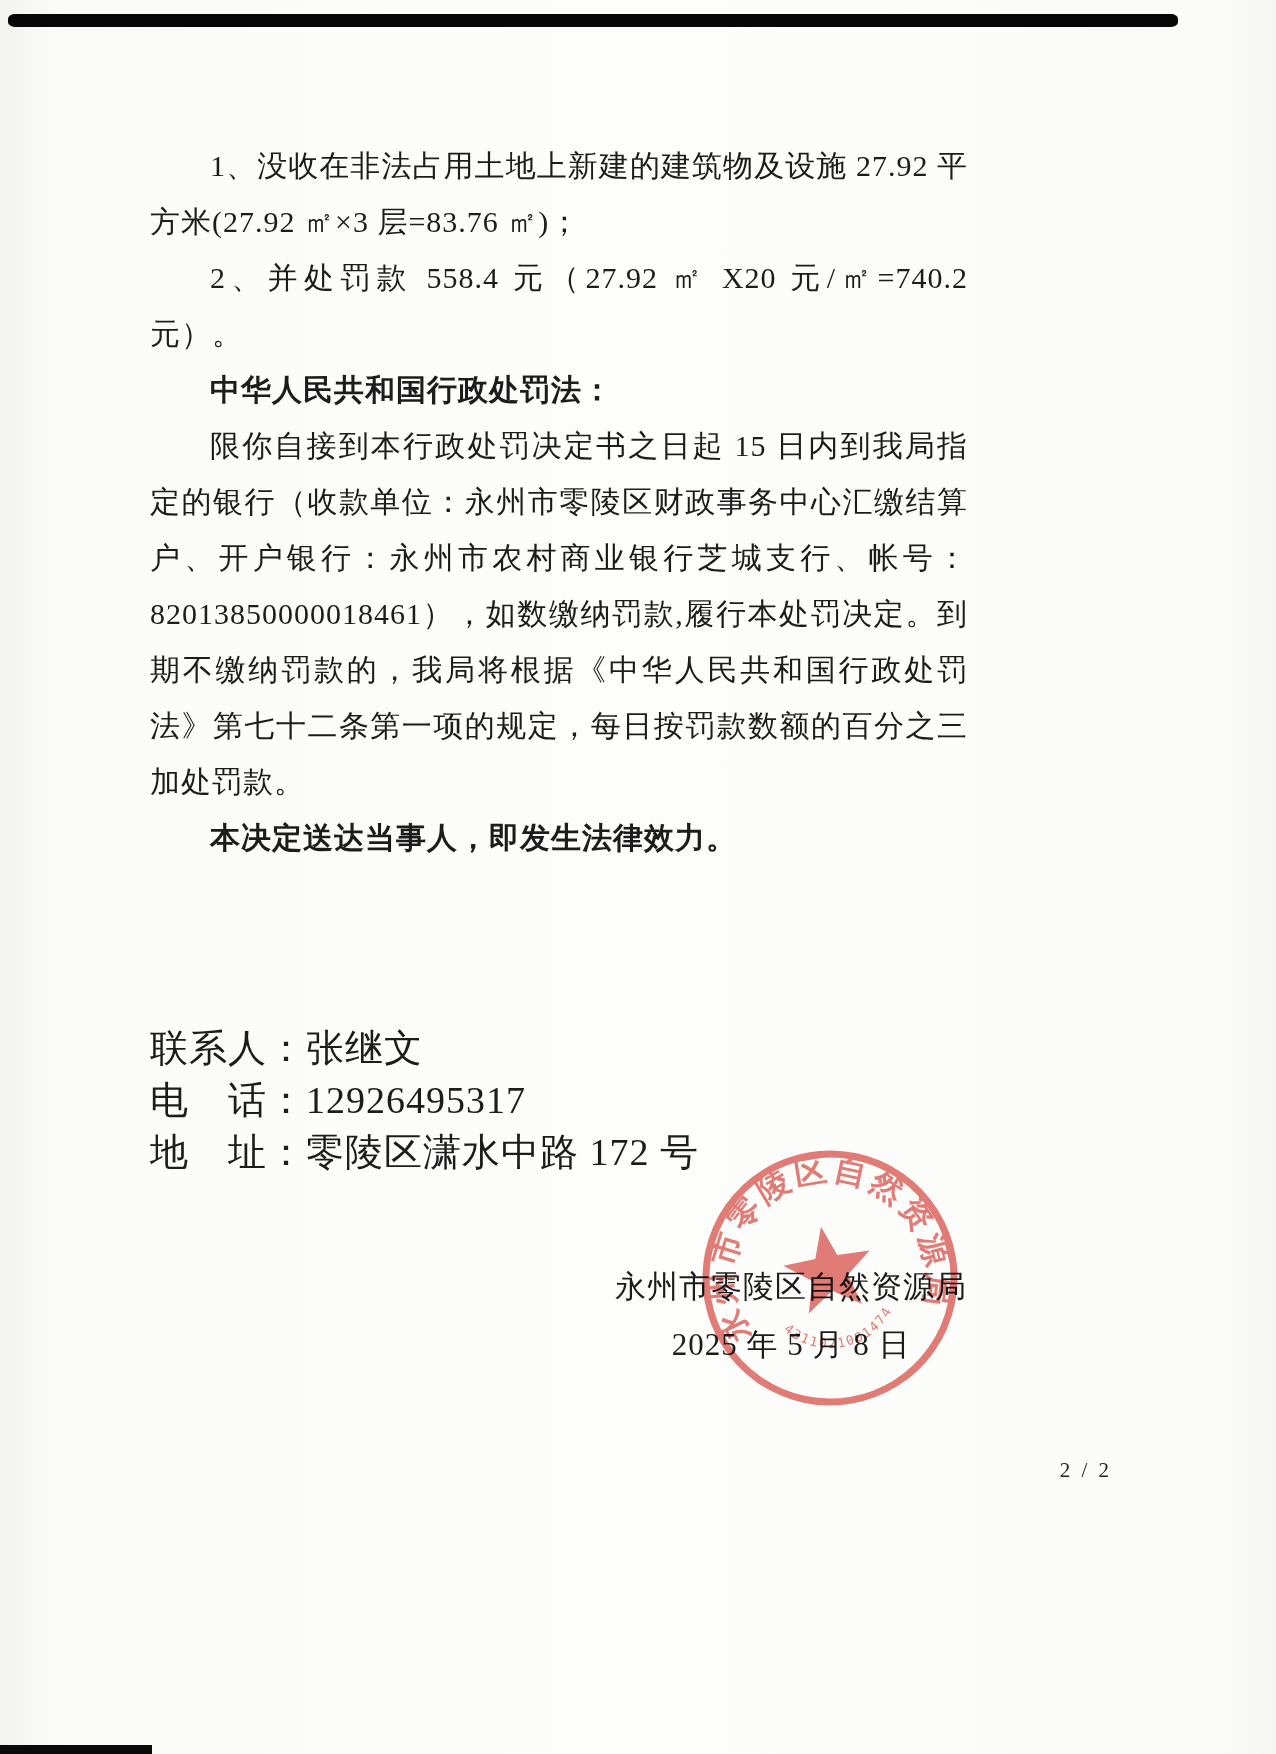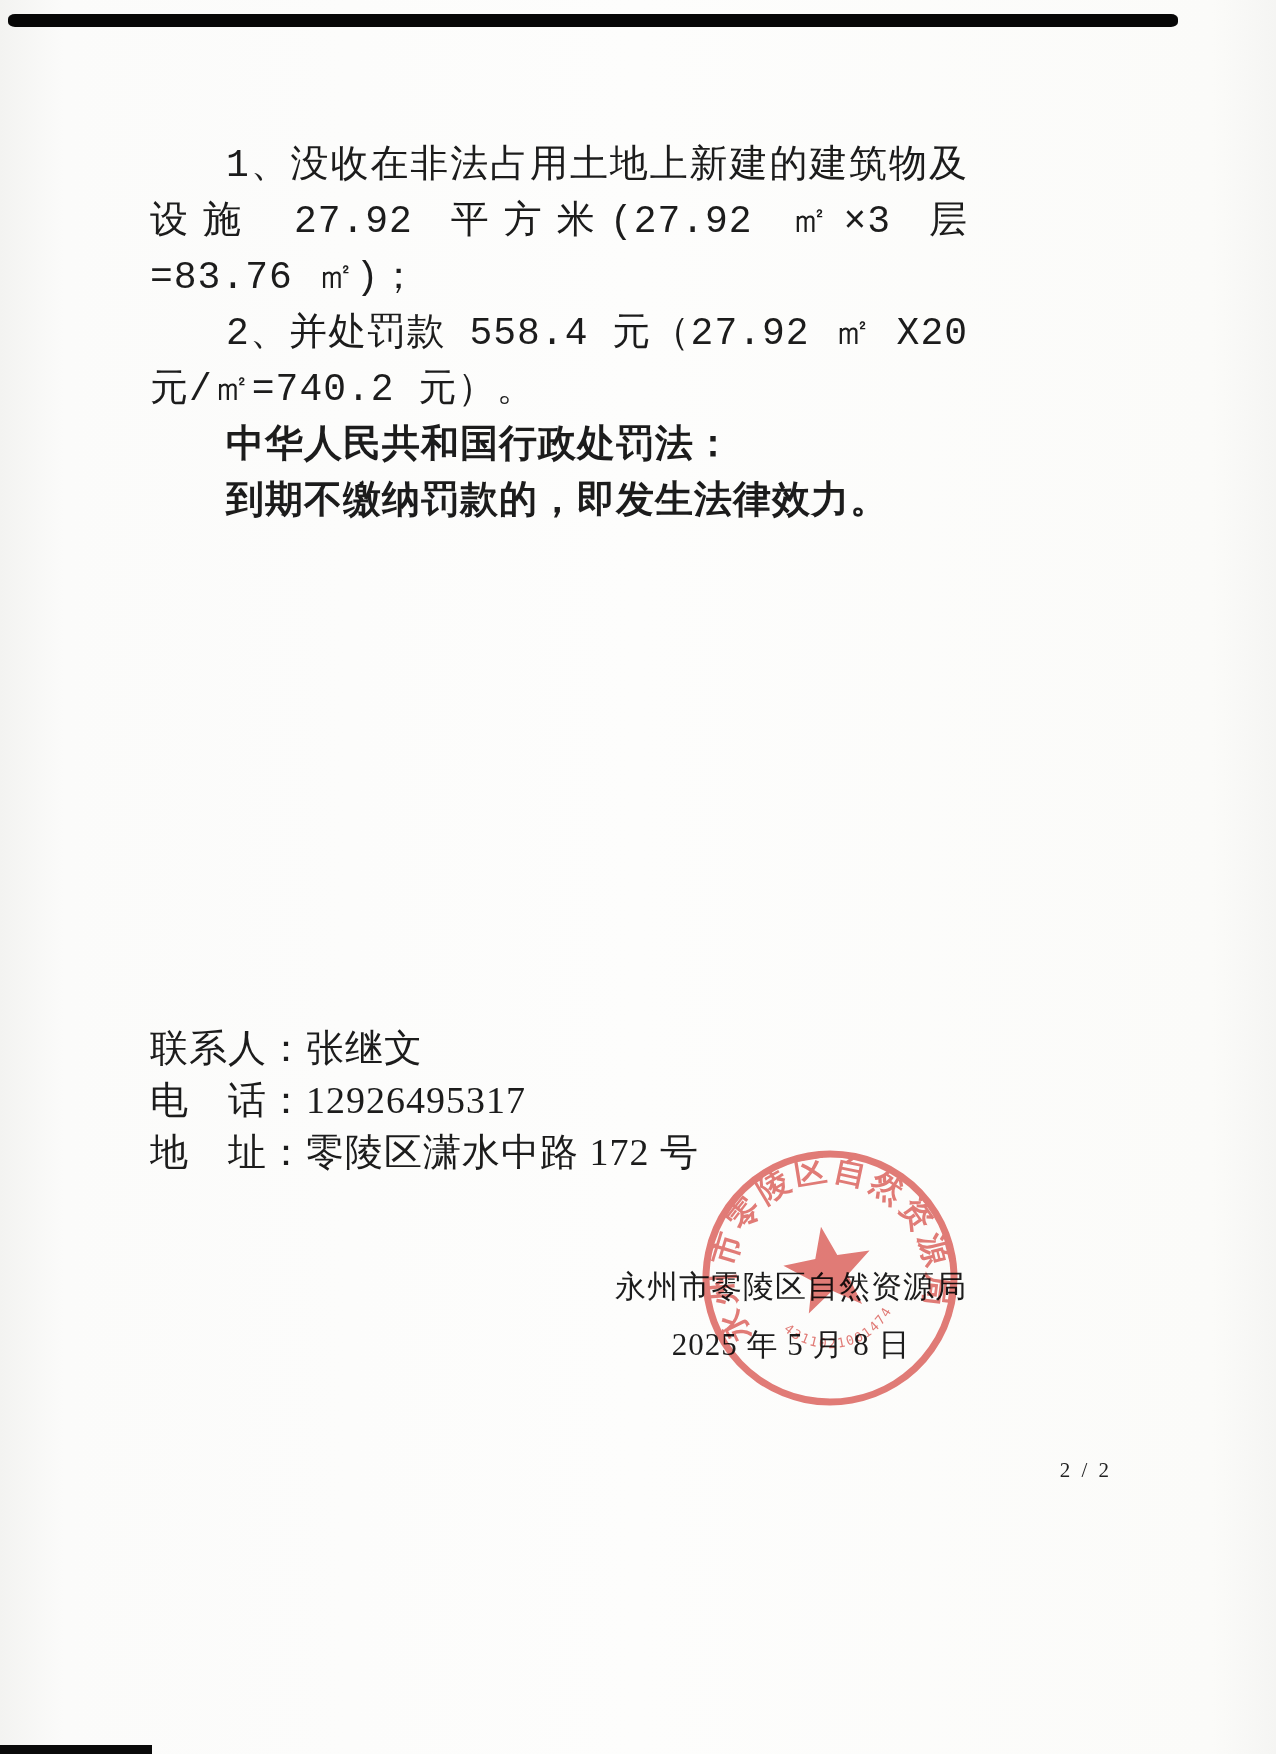--- a/index.html
+++ b/index.html
@@ -33,25 +33,24 @@
     width: 152px;
     height: 9px;
     background: #0a0a0a;
   }
   
   .content {
     position: absolute;
     left: 150px;
     top: 138px;
     width: 818px;
-    font-size: 38px;
+    font-size: 30px;
     line-height: 56px;
     text-align: justify;
     text-justify: inter-ideograph;
-    font-family: Liberation Mono, monospace;
   }
   .para {
     margin: 0;
     text-indent: 2em;
     letter-spacing: 1px;
   }
   .para.bold { font-weight: bold; }
   
   .contact {
     position: absolute;
@@ -101,21 +100,22 @@
 <body>
 
 <div class="page">
 
   <div class="scan-top"></div>
 
   <main class="content">
     <p class="para">1、没收在非法占用土地上新建的建筑物及设施 27.92 平方米(27.92 ㎡×3 层=83.76 ㎡)；</p>
     <p class="para">2、并处罚款 558.4 元（27.92 ㎡ X20 元/㎡=740.2 元）。</p>
     <p class="para bold">中华人民共和国行政处罚法：</p>
-    <p class="para bold">到期不缴纳罚款的，即发生法律效力。</p>
+    <p class="para">限你自接到本行政处罚决定书之日起 15 日内到我局指定的银行（收款单位：永州市零陵区财政事务中心汇缴结算户、开户银行：永州市农村商业银行芝城支行、帐号：82013850000018461），如数缴纳罚款,履行本处罚决定。到期不缴纳罚款的，我局将根据《中华人民共和国行政处罚法》第七十二条第一项的规定，每日按罚款数额的百分之三加处罚款。</p>
+    <p class="para bold">本决定送达当事人，即发生法律效力。</p>
   </main>
 
   <div class="contact">
     <div>联系人：张继文</div>
     <div>电　话：12926495317</div>
     <div>地　址：零陵区潇水中路 172 号</div>
   </div>
 
   <div class="signature">
     <div>永州市零陵区自然资源局</div>

